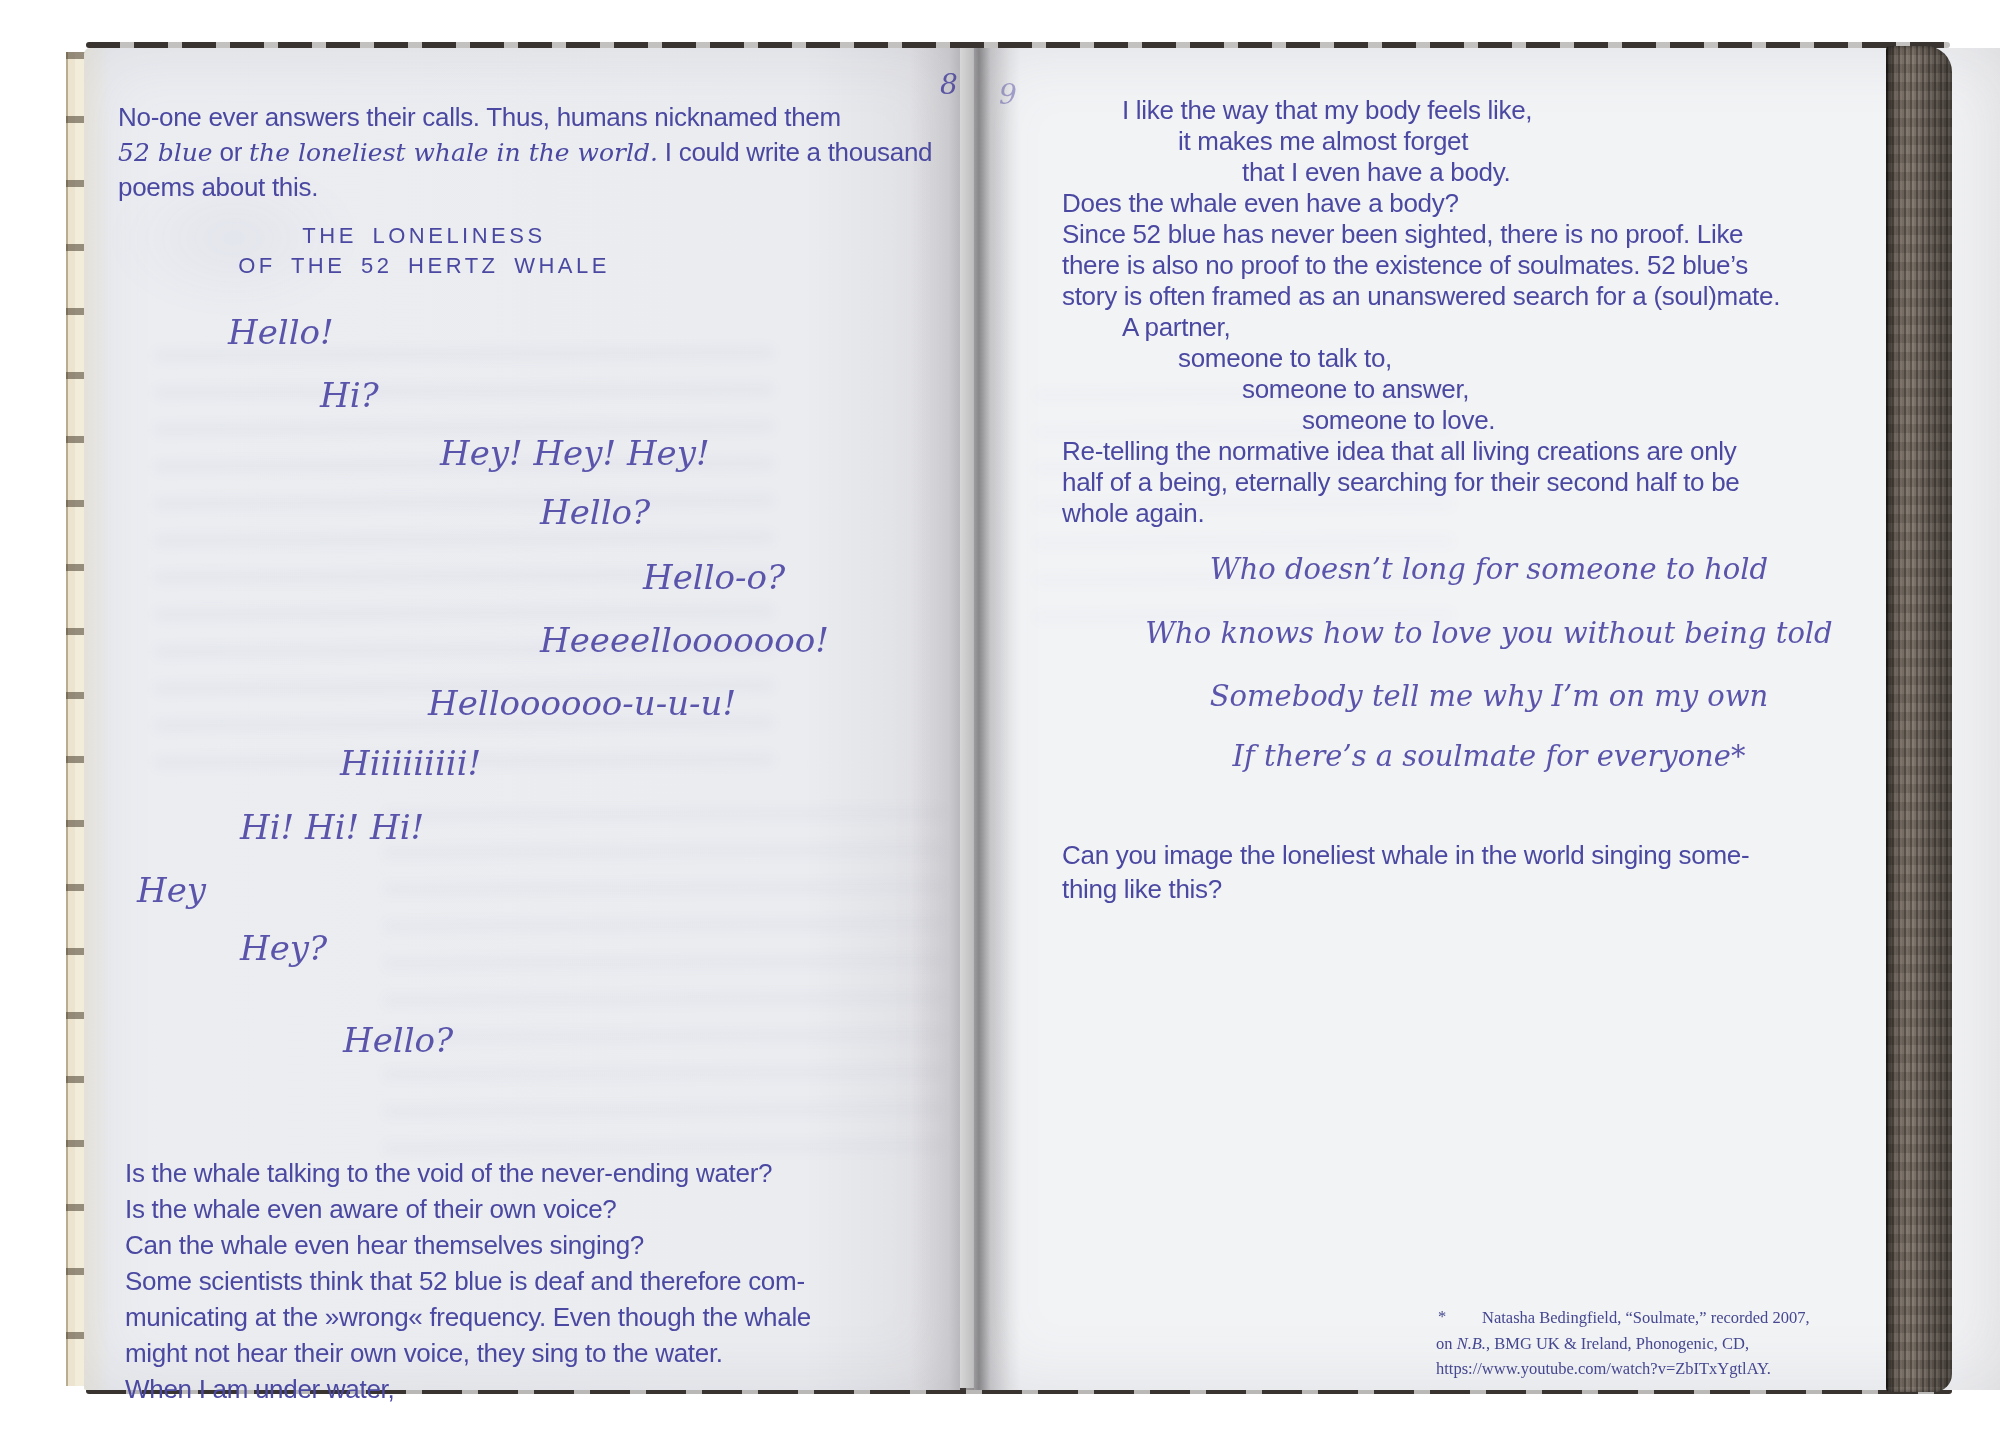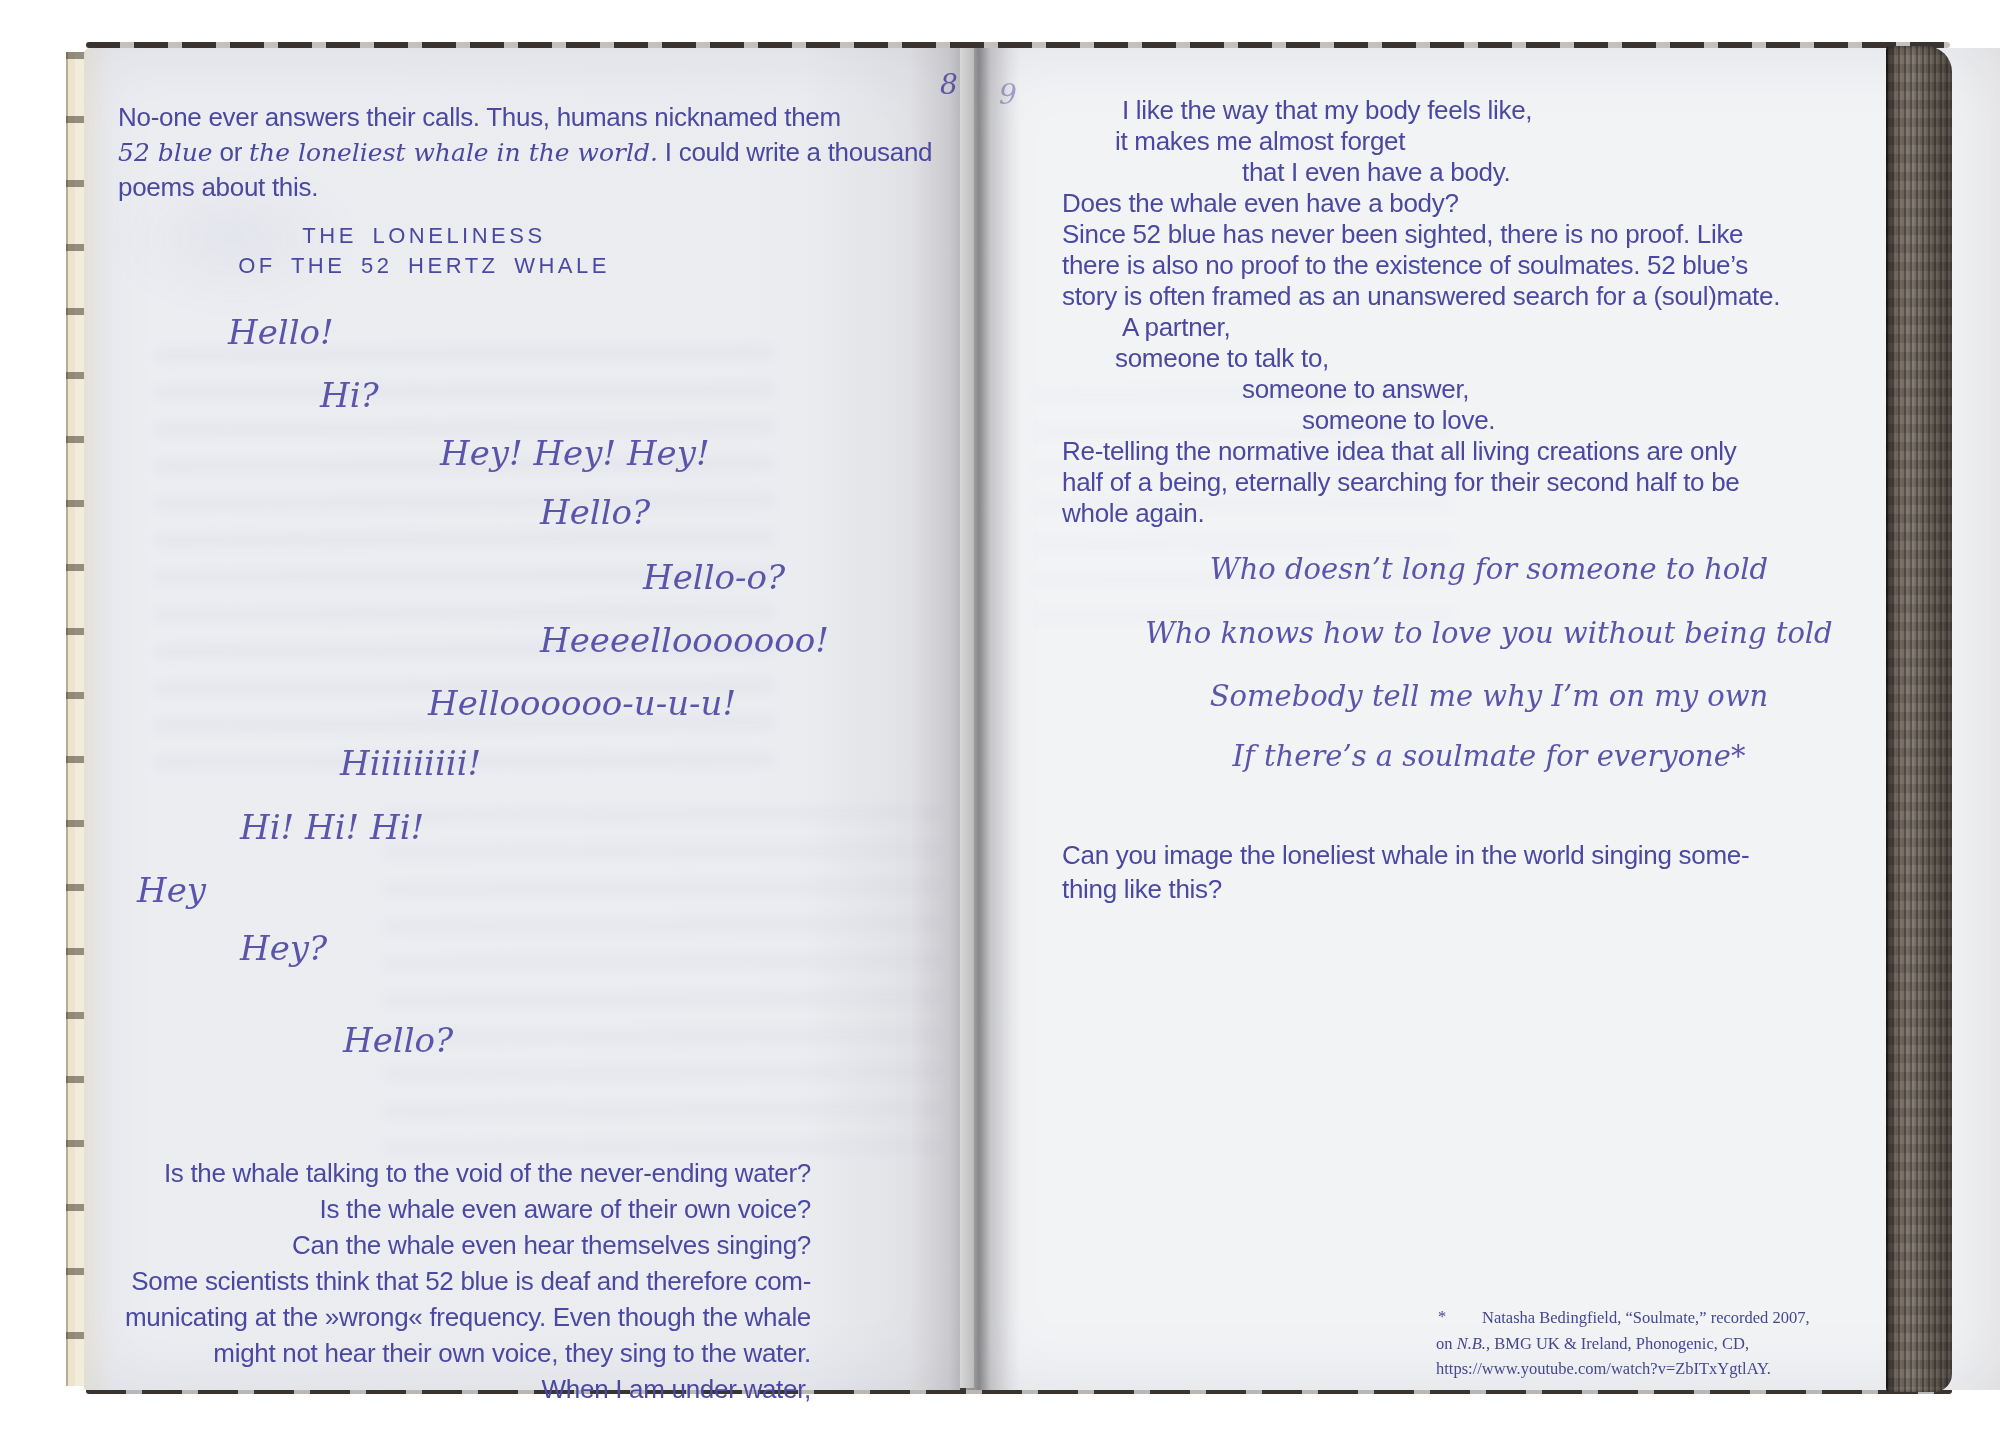--- a/index.html
+++ b/index.html
@@ -32,26 +32,26 @@
   .script{font-family:"DejaVu Serif",serif;font-style:italic;color:var(--ink_script);white-space:nowrap;}
   .script-inline{font-family:"DejaVu Serif",serif;font-style:italic;font-size:25px;letter-spacing:0;}
   .intro{position:absolute;left:34px;top:52px;line-height:35px;}
   .heading{position:absolute;left:40px;top:173px;width:600px;text-align:center;
     font-size:22px;line-height:30px;letter-spacing:3.5px;word-spacing:6px;color:var(--ink);}
   .greet{position:absolute;font-size:34px;}
   .g0{left:144px;top:264px}.g1{left:236px;top:327px}.g2{left:356px;top:385px}
   .g3{left:456px;top:444px}.g4{left:559px;top:509px}.g5{left:456px;top:572px}
   .g6{left:344px;top:635px}.g7{left:256px;top:695px}.g8{left:156px;top:759px}
   .g9{left:53px;top:822px}.g10{left:156px;top:880px}.g11{left:259px;top:972px}
-  .outro{position:absolute;left:41px;top:1107px;line-height:36px;text-align:right;}
+  .outro{position:absolute;left:41px;top:1107px;line-height:36px;}
   .pagenum{position:absolute;font-family:"DejaVu Serif",serif;font-style:italic;font-size:28px;color:var(--ink_script);}
   .pagenum-left{left:856px;top:20px;}
   .pagenum-right{left:25px;top:30px;opacity:.5;}
   .body-block{position:absolute;left:88px;top:47px;line-height:31px;}
-  .ind1{margin-left:60px}.ind2{margin-left:53px}.ind3{margin-left:180px}.ind4{margin-left:240px}
+  .ind1{margin-left:60px}.ind2{margin-left:116px}.ind3{margin-left:180px}.ind4{margin-left:240px}
   .lyrics{position:absolute;left:120px;top:504px;width:790px;}
   .lyric-line{position:absolute;width:790px;text-align:center;font-size:29px;}
   .ly0{top:0}.ly1{top:64px}.ly2{top:127px}.ly3{top:187px}
   .question{position:absolute;left:88px;top:790px;line-height:34px;}
   .footnote{position:absolute;left:462px;top:1257px;width:440px;
     font-family:"Liberation Serif",serif;font-size:16.5px;line-height:25.5px;color:var(--ink_footnote);}
   .fn-first{position:relative;padding-left:46px;}
   .fn-marker{position:absolute;left:2px;top:-1px;}
   .fn-italic{font-style:italic;}
   

